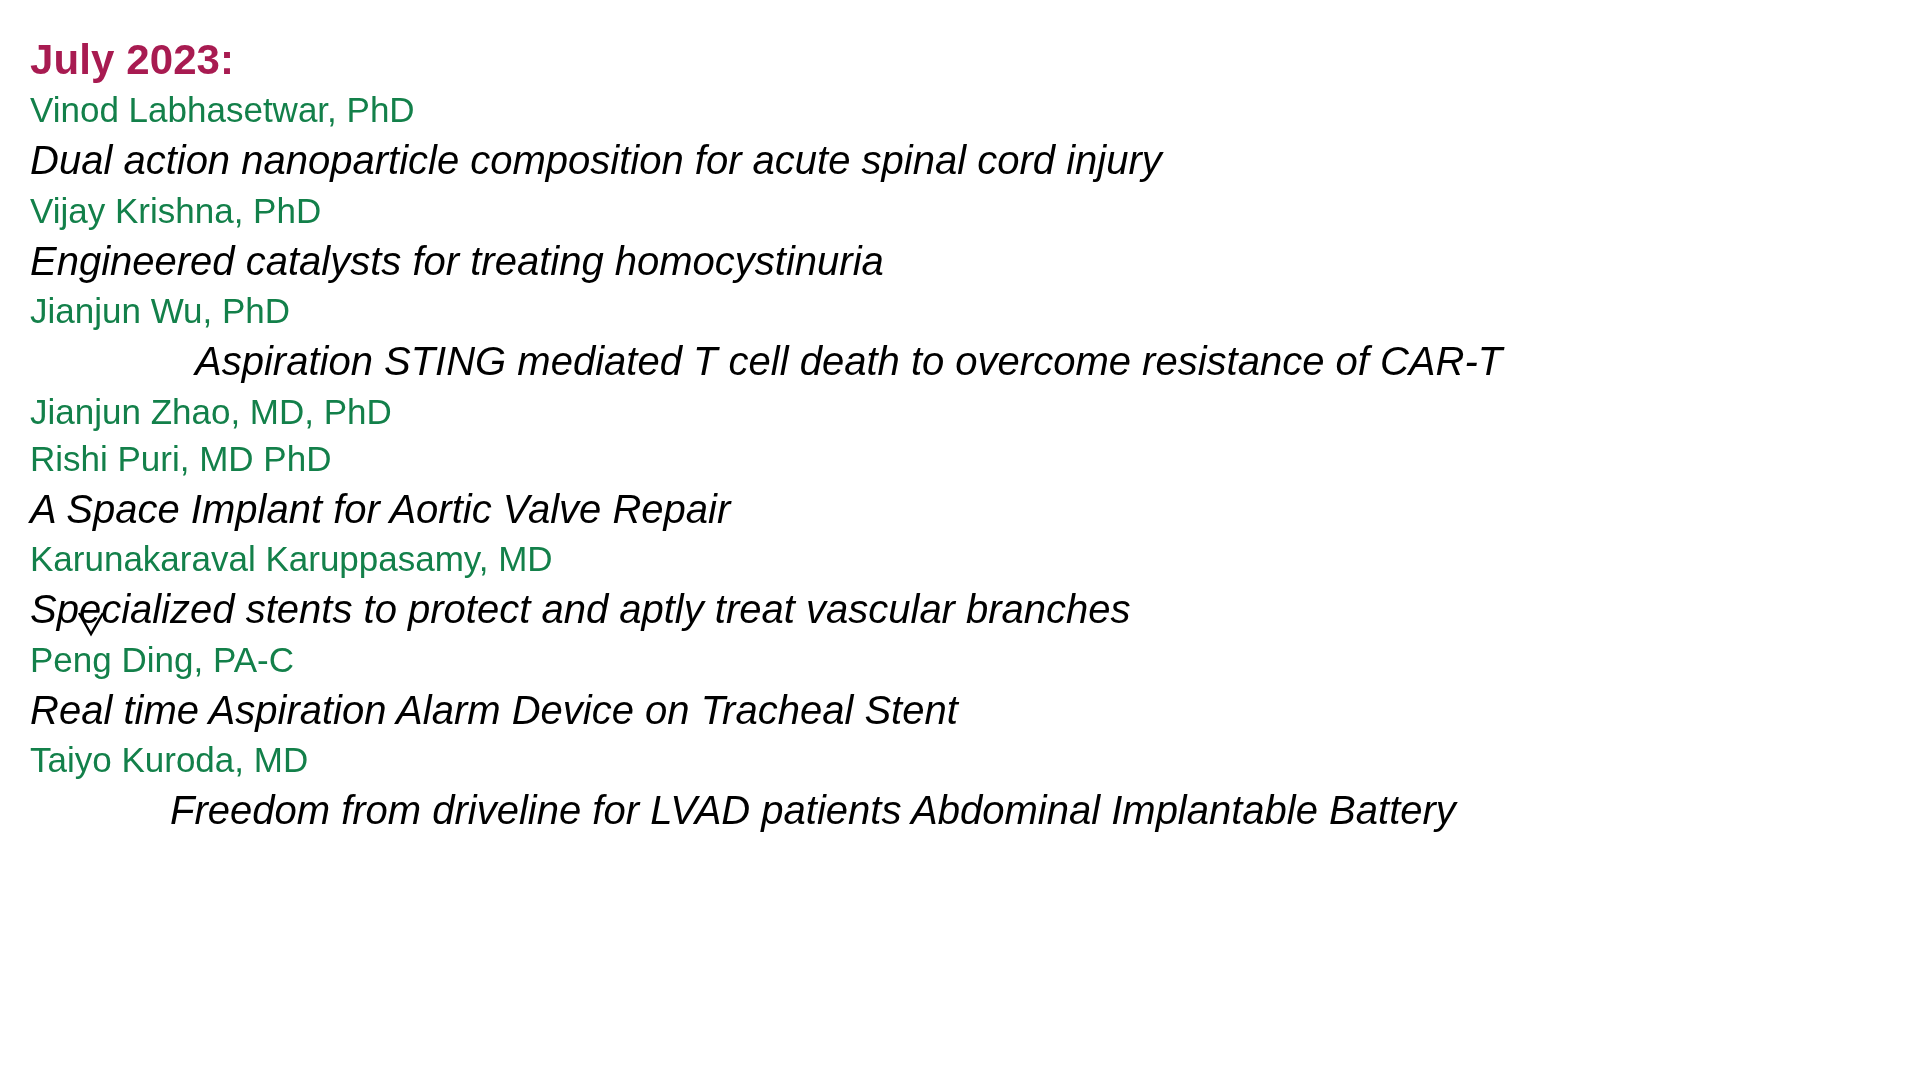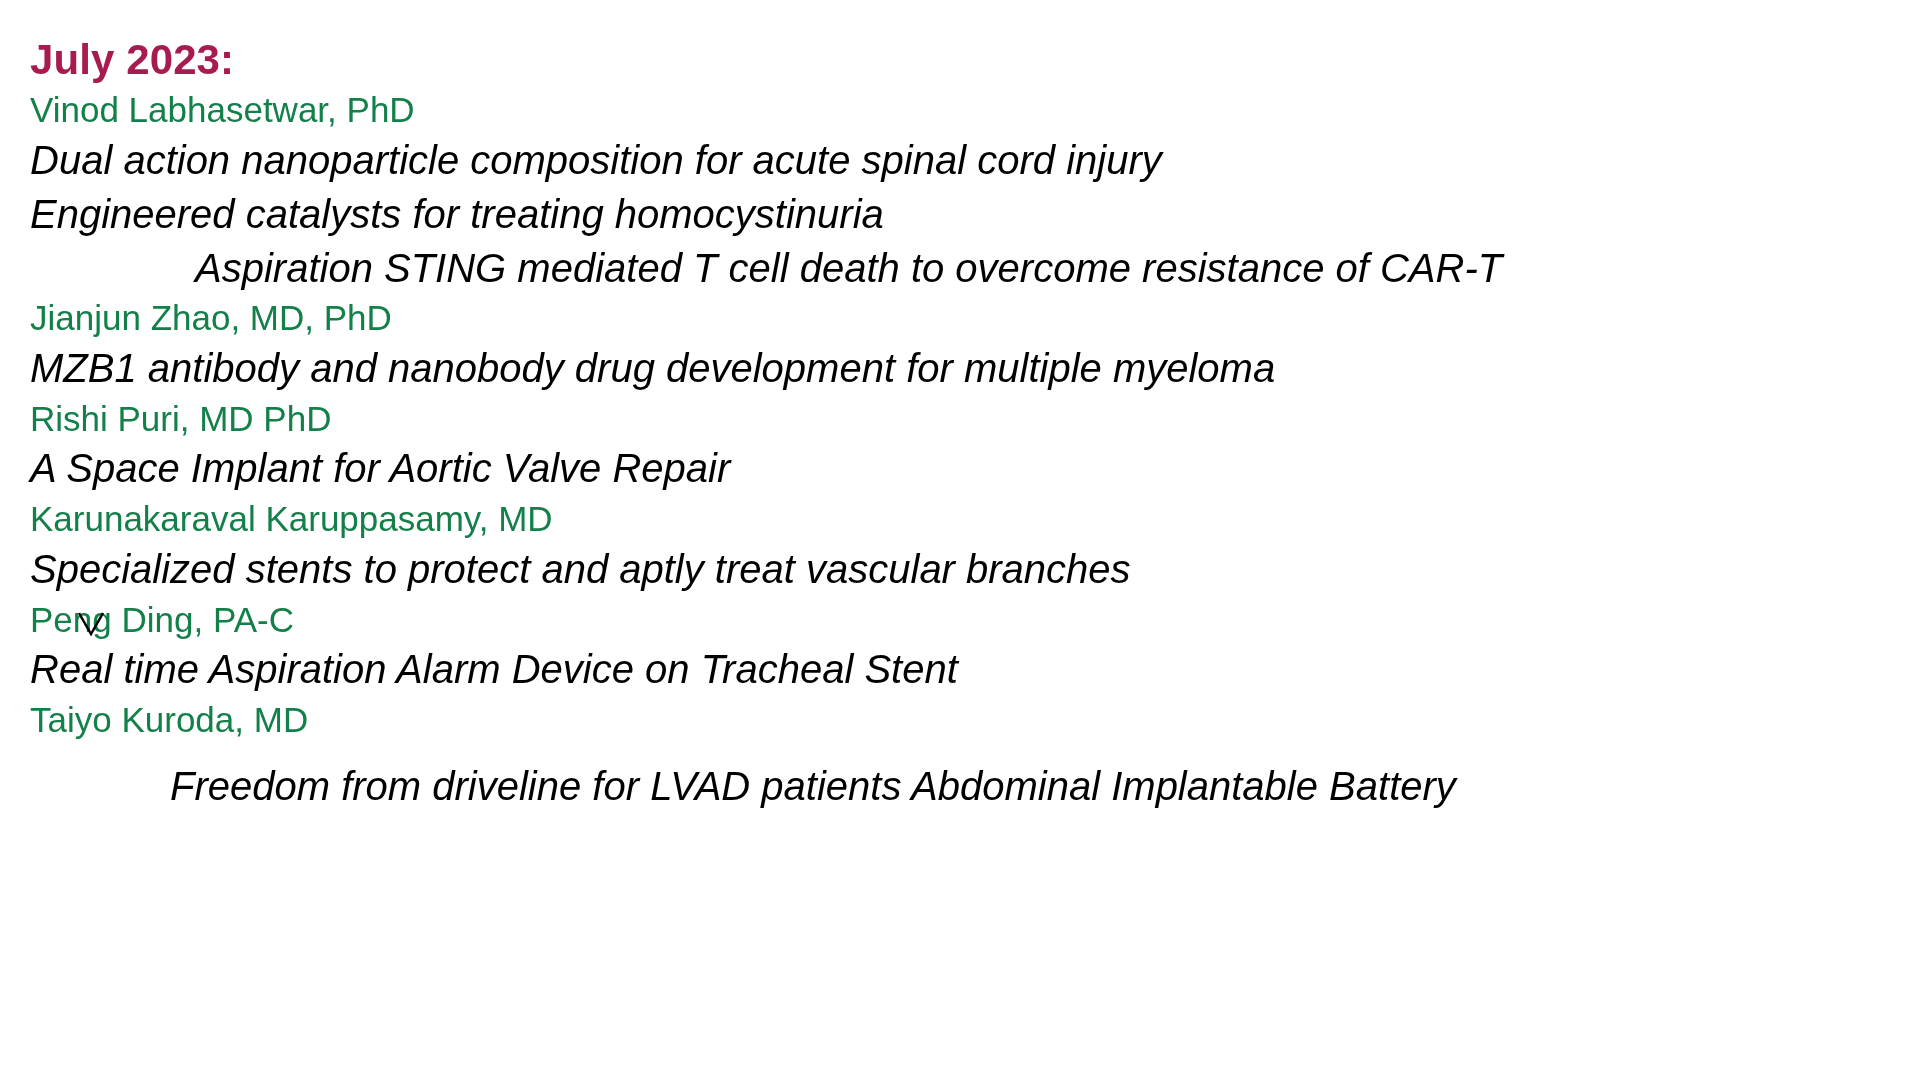--- a/index.html
+++ b/index.html
@@ -51,21 +51,21 @@
 
   .entry-title {
     font-size: 40px;
     font-weight: normal;
     font-style: italic;
     line-height: 1.34;
     color: #000000;
     white-space: nowrap;
   }
 
-  .entry-title.indent-1 { padding-left: 140px; margin-top: 16px; }
+  .entry-title.indent-1 { padding-left: 140px; }
   .entry-title.indent-2 { padding-left: 165px; }
 
   
   #cursor-mark {
     position: absolute;
     left: 78px;
     top: 612px;
     width: 26px;
     height: 30px;
     pointer-events: none;
@@ -79,30 +79,31 @@
   <div class="content-block">
 
     <div class="heading">July 2023:</div>
 
     <div class="entry">
       <div class="entry-name">Vinod Labhasetwar, PhD</div>
       <div class="entry-title">Dual action nanoparticle composition for acute spinal cord injury</div>
     </div>
 
     <div class="entry">
+      <div class="entry-name">Vijay Krishna, PhD</div>
       <div class="entry-title">Engineered catalysts for treating homocystinuria</div>
     </div>
 
     <div class="entry">
+      <div class="entry-name">Jianjun Wu, PhD</div>
       <div class="entry-title indent-2">Aspiration STING mediated T cell death to overcome resistance of CAR-T</div>
     </div>
 
     <div class="entry">
       <div class="entry-name">Jianjun Zhao, MD, PhD</div>
-      <div class="entry-title">MZB1 antibody and nanobody drug development for multiple myeloma</div>
     </div>
 
     <div class="entry">
       <div class="entry-name">Rishi Puri, MD PhD</div>
       <div class="entry-title">A Space Implant for Aortic Valve Repair</div>
     </div>
 
     <div class="entry">
       <div class="entry-name">Karunakaraval Karuppasamy, MD</div>
       <div class="entry-title">Specialized stents to protect and aptly treat vascular branches</div>

